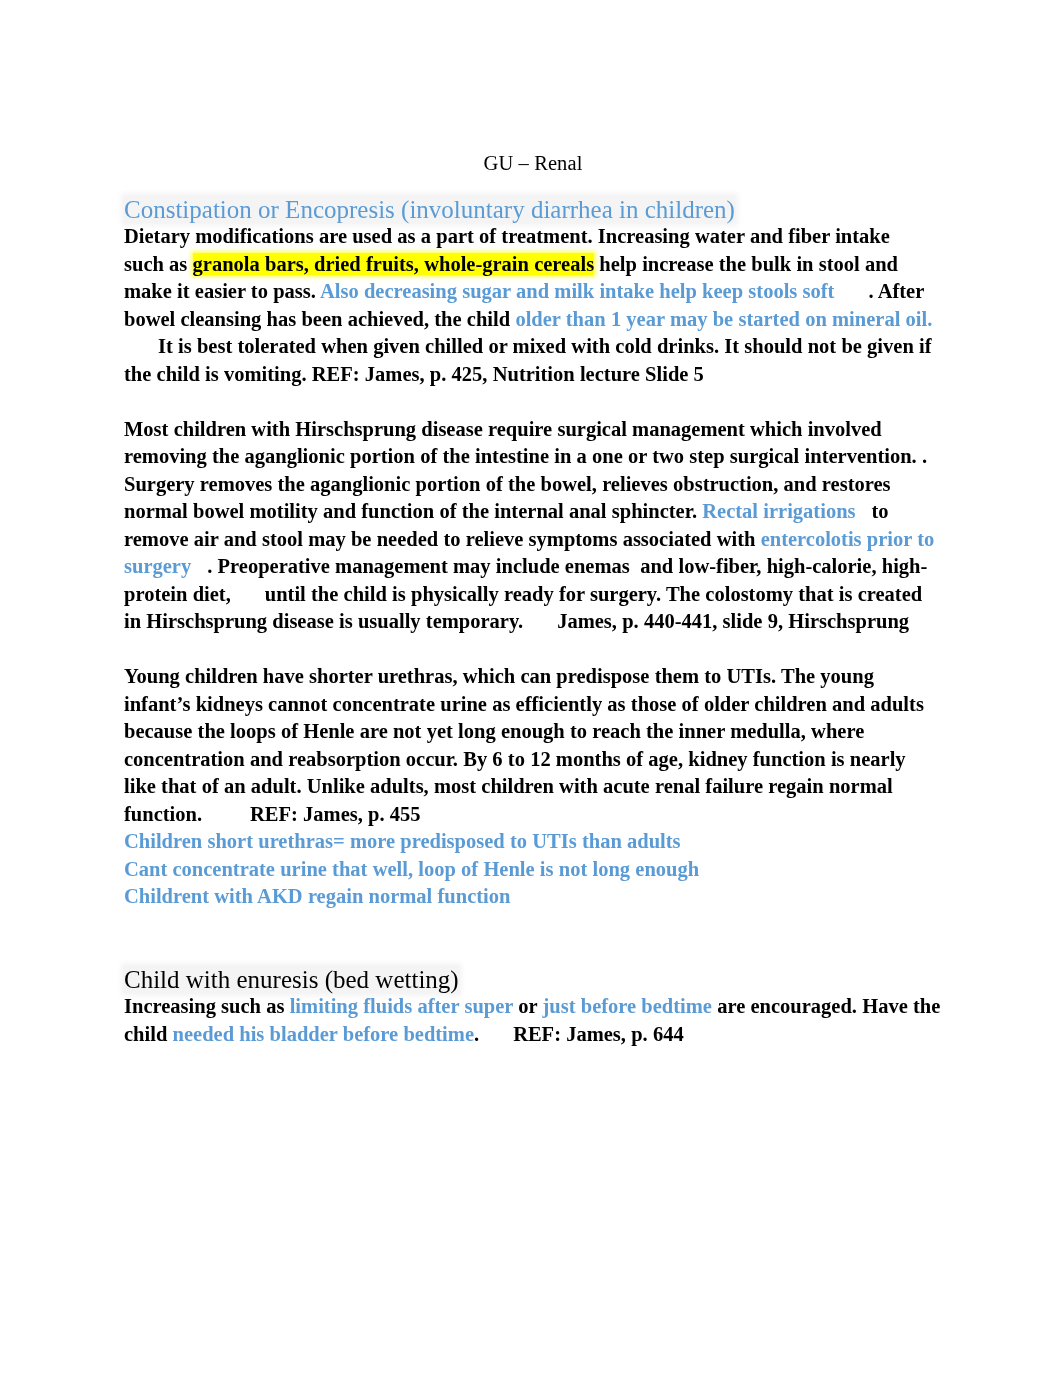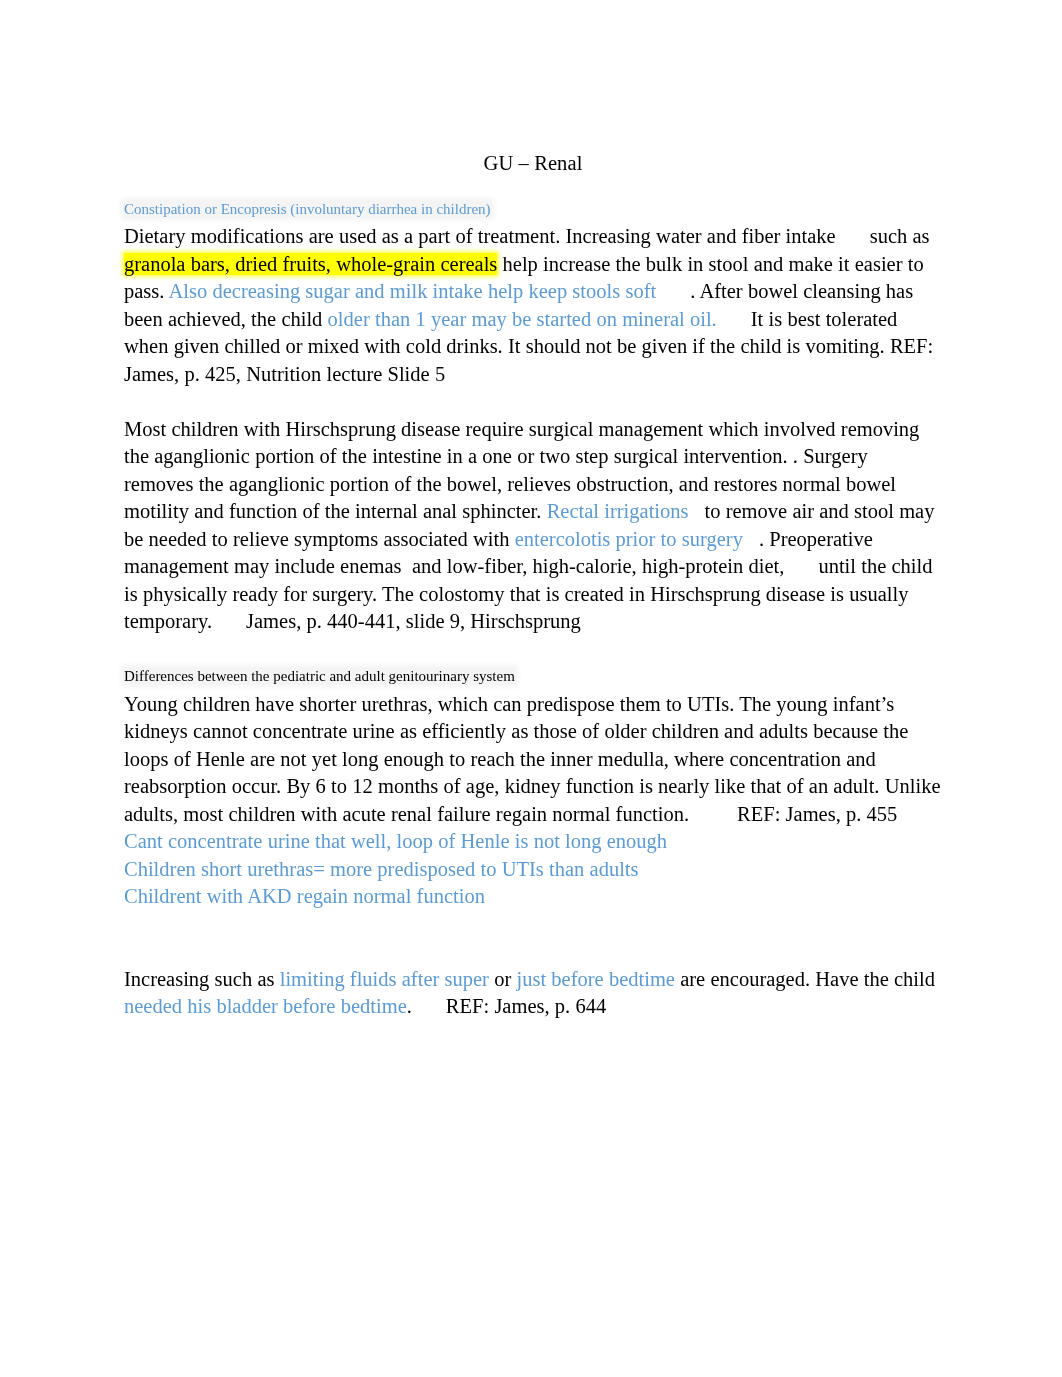--- a/index.html
+++ b/index.html
@@ -37,23 +37,24 @@
     margin: 0 0 18px 0;
     letter-spacing: 0.1px;
   }
   .para {
     font-size: 20.5px;
     line-height: 27.5px;
     margin: 0;
     text-align: left;
     white-space: pre-wrap;
     word-spacing: 0.1px;
+    font-weight: bold;
   }
   .heading-line {
-    font-size: 15px;
+    font-size: 25px;
     line-height: 27.5px;
     margin: 0;
   }
   .blue {
     color: #5B9BD5;
   }
   .hl-yellow {
     background-color: #FFFF00;
     box-shadow: 0 0 4px 2px #FFFF5e;
   }
@@ -77,24 +78,24 @@
 
     <div class="heading-line"><span class="blue hl-white">Constipation or Encopresis (involuntary diarrhea in children)</span></div>
     <div class="para"><span>Dietary modifications are used as a part of treatment. Increasing water and fiber intake</span><span class="tabgap"></span><span>such as</span> <span class="hl-yellow">granola bars, dried fruits, whole-grain cereals</span><span> help increase the bulk in stool and make it easier to pass. </span><span class="blue">Also decreasing sugar and milk intake help keep stools soft</span><span class="tabgap"></span><span>. After bowel cleansing has been achieved, the child </span><span class="blue">older than 1 year may be started on mineral oil.</span><span class="tabgap"></span><span>It is best tolerated when given chilled or mixed with cold drinks. It should not be given if the child is vomiting.</span> <span>REF: James, p. 425, Nutrition lecture Slide 5</span></div>
 
     <div class="spacer-sm"></div>
 
     <div class="para"><span>Most children with Hirschsprung disease require surgical management which involved removing the aganglionic portion of the intestine in a one or two step surgical intervention. . Surgery removes the aganglionic portion of the bowel, relieves obstruction, and restores normal bowel motility and function of the internal anal sphincter. </span><span class="blue">Rectal irrigations</span><span class="tabgap-narrow"></span><span>to remove air and stool may be needed to relieve symptoms associated with </span><span class="blue">entercolotis prior to surgery</span><span class="tabgap-narrow"></span><span>. Preoperative management may include enemas  and low-fiber, high-calorie, high-protein diet,</span><span class="tabgap"></span><span>until the child is physically ready for surgery. The colostomy that is created in Hirschsprung disease is usually temporary.</span><span class="tabgap"></span><span>James, p. 440-441, slide 9, Hirschsprung</span></div>
 
     <div class="spacer-sm"></div>
 
-    <div class="heading-line"><span class="hl-white">Differences between the pediatric and adult genitourinary system</span></div>
     <div class="para"><span>Young children have shorter urethras, which can predispose them to UTIs. The young infant’s kidneys cannot concentrate urine as efficiently as those of older children and adults because the loops of Henle are not yet long enough to reach the inner medulla, where concentration and reabsorption occur. By 6 to 12 months of age, kidney function is nearly like that of an adult. Unlike adults, most children with acute renal failure regain normal function.</span><span class="tabgap-wide"></span><span>REF: James, p. 455</span></div>
+    <div class="para"><span class="blue">Children short urethras= more predisposed to UTIs than adults</span></div>
     <div class="para"><span class="blue">Cant concentrate urine that well, loop of Henle is not long enough</span></div>
-    <div class="para"><span class="blue">Children short urethras= more predisposed to UTIs than adults</span></div>
     <div class="para"><span class="blue">Childrent with AKD regain normal function</span></div>
 
     <div class="spacer-md"></div>
 
+    <div class="heading-line"><span class="hl-white">Child with enuresis (bed wetting)</span></div>
     <div class="para"><span>Increasing such as </span><span class="blue">limiting fluids after super</span><span> or </span><span class="blue">just before bedtime</span><span> are encouraged. Have the child </span><span class="blue">needed his bladder before bedtime</span><span>.</span><span class="tabgap"></span><span>REF: James, p. 644</span></div>
 
   </div>
 </div>
 
 </body></html>

